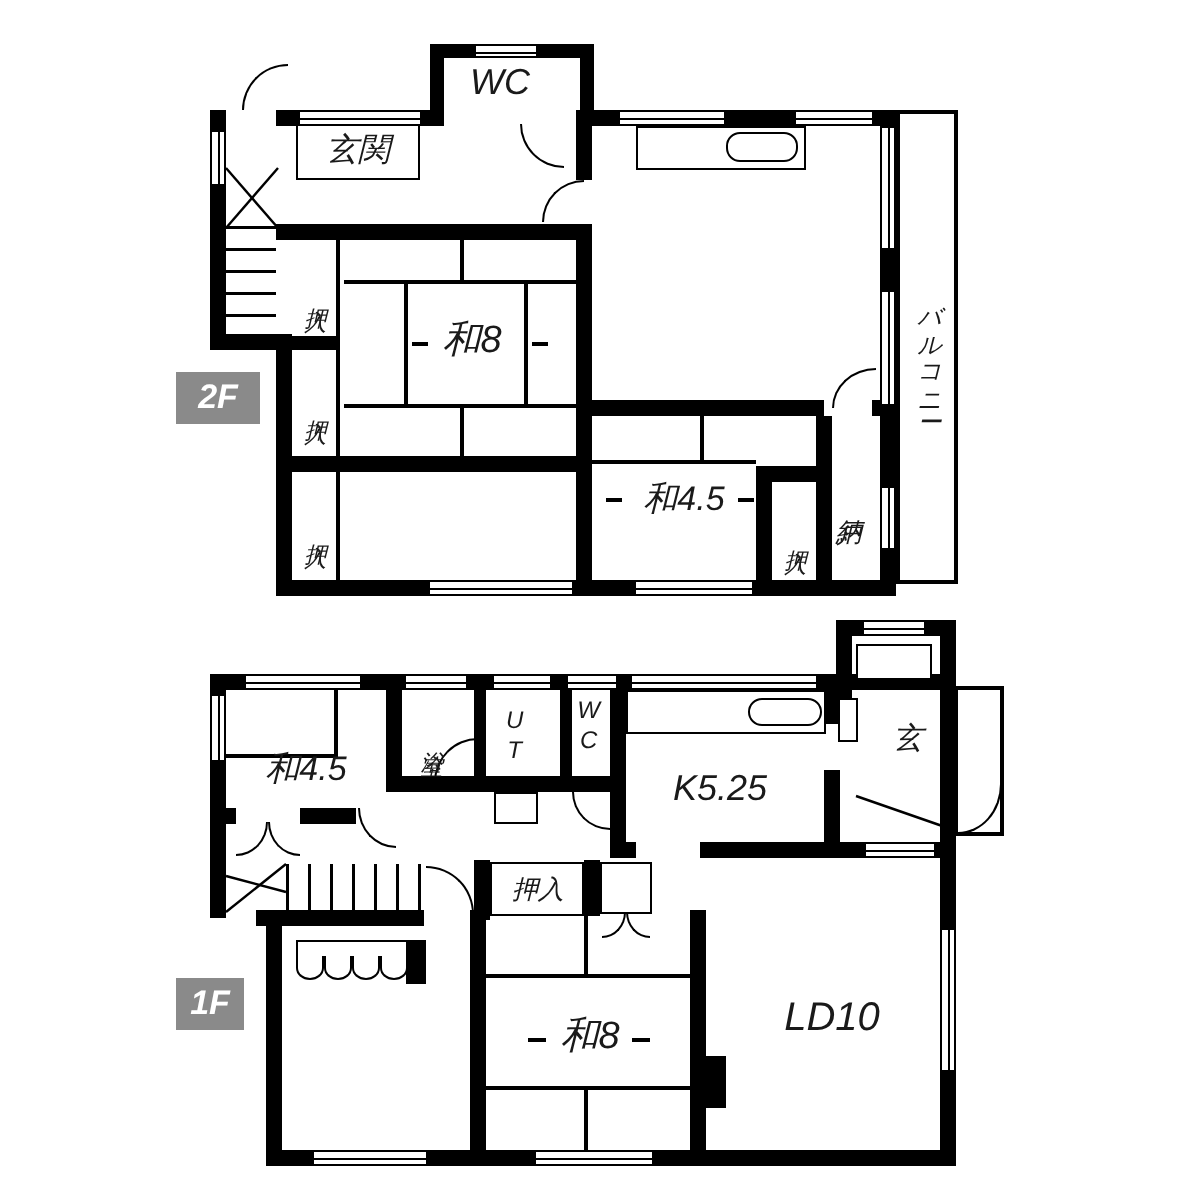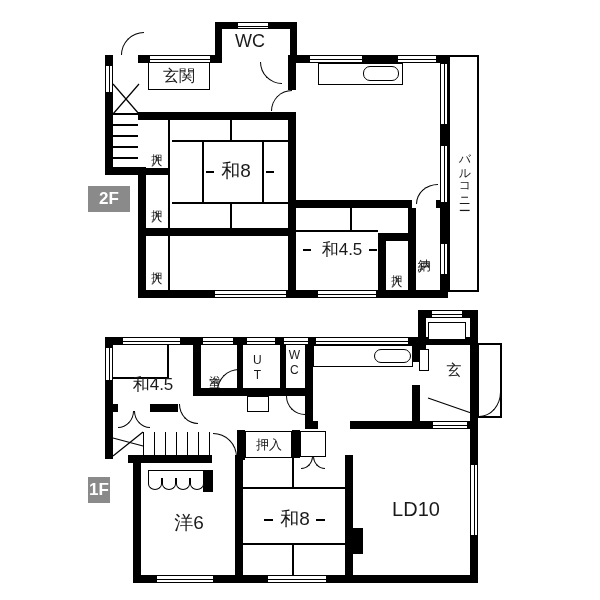--- a/index.html
+++ b/index.html
@@ -2,20 +2,21 @@
 <html style="--wall: #000000; --background: #ffffff; --line: #1a1a1a; --badge-bg: #8a8a8a; --badge-text: #ffffff;"><head>
 <meta charset="utf-8">
 <style>
   * { box-sizing: border-box; margin: 0; padding: 0; }
   html, body { background: var(--background, #fff); }
   .canvas {
     position: relative; width: 600px; height: 600px;
     background: var(--background, #fff);
     font-family: "Liberation Sans", "DejaVu Sans", sans-serif;
     color: var(--line, #1a1a1a);
+    font-style: italic;
   }
   .layer { position: absolute; inset: 0; }
   .w { position: absolute; background: var(--wall, #000); }
   .tl { position: absolute; background: var(--wall, #000); }
   .win-h { position: absolute; background: #fff; border-top: 1.5px solid var(--wall,#000); border-bottom: 1.5px solid var(--wall,#000); }
   .win-h::after { content:""; position:absolute; left:0; right:0; top:50%; height:1px; background:var(--wall,#000); }
   .win-v { position: absolute; background: #fff; border-left: 1.5px solid var(--wall,#000); border-right: 1.5px solid var(--wall,#000); }
   .win-v::after { content:""; position:absolute; top:0; bottom:0; left:50%; width:1px; background:var(--wall,#000); }
   .box { position: absolute; background: #fff; border: 1.5px solid var(--wall,#000); }
   .box1 { position: absolute; background: #fff; border: 1px solid var(--wall,#000); }
@@ -202,21 +203,21 @@
     <div class="arc arc-bl" style="left:134px;top:411px;width:16px;height:17px"></div>
     <div class="arc arc-bl" style="left:179px;top:404px;width:19px;height:20px"></div>
     <div class="arc arc-br" style="left:301px;top:456px;width:12px;height:13px"></div>
     <div class="arc arc-bl" style="left:313px;top:456px;width:12px;height:13px"></div>
     <div class="arc arc-br" style="left:479px;top:392px;width:22px;height:25px"></div>
 
     <div class="label" style="left:116px;top:373px;width:74px;height:24px;font-size:17px">和4.5</div>
     <div class="label vert" style="left:206px;top:347px;width:16px;height:42px;font-size:11px">浴室</div>
     <div class="label vert" style="left:249px;top:349px;width:16px;height:38px;font-size:12px">UT</div>
     <div class="label vert" style="left:286px;top:344px;width:16px;height:38px;font-size:12px">WC</div>
+    <div class="label" style="left:320px;top:381px;width:80px;height:26px;font-size:18px">K5.25</div>
     <div class="label" style="left:442px;top:358px;width:24px;height:24px;font-size:15px">玄</div>
     <div class="label" style="left:247px;top:435px;width:44px;height:20px;font-size:13px">押入</div>
-    <div class="label" style="left:160px;top:509px;width:58px;height:28px;font-size:19px">洋6</div>
     <div class="label" style="left:266px;top:505px;width:58px;height:28px;font-size:19px">和8</div>
     <div class="label" style="left:378px;top:495px;width:76px;height:28px;font-size:20px">LD10</div>
-    <div class="badge" style="left:88px;top:477px;width:22px;height:26px">1F</div>
+    <div class="badge" style="left:88px;top:489px;width:34px;height:26px">1F</div>
   </div>
 
 </div>
 
 </body></html>

